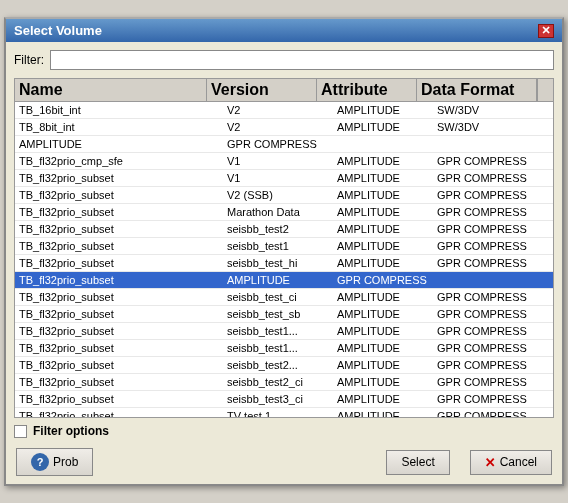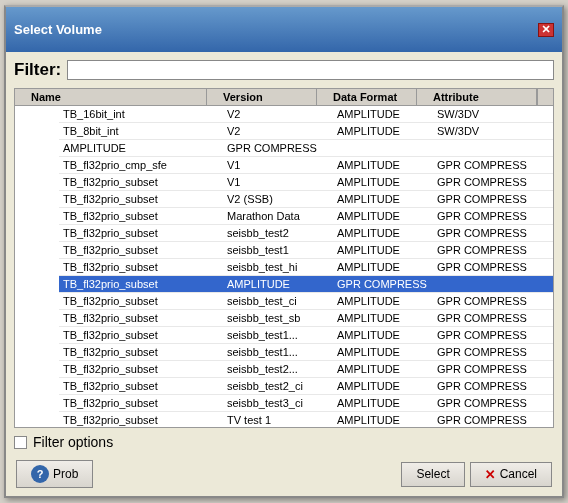--- a/index.html
+++ b/index.html
@@ -18,21 +18,21 @@
       background: #ece9d8;
       border: 2px solid #888;
       border-top: 2px solid #aaa;
       box-shadow: 2px 2px 6px rgba(0,0,0,0.4);
     }
     .title-bar {
       background: linear-gradient(to bottom, #6699cc, #3366aa);
       color: white;
       font-size: 13px;
       font-weight: bold;
-      padding: 15px 8px;
+      padding: 4px 8px;
       display: flex;
       justify-content: space-between;
       align-items: center;
       user-select: none;
     }
     .title-bar-close {
       width: 16px;
       height: 14px;
       background: #cc3333;
       border: 1px solid #881111;
@@ -47,23 +47,22 @@
     .window-body {
       padding: 8px;
     }
     .filter-row {
       display: flex;
       align-items: center;
       margin-bottom: 8px;
       gap: 6px;
     }
     .filter-label {
-      font-size: 17px;
+      font-size: 12px;
       white-space: nowrap;
-      font-weight: bold;
     }
     .filter-input {
       flex: 1;
       height: 20px;
       border: 1px solid #888;
       background: white;
       padding: 2px 4px;
       font-size: 12px;
     }
     .table-container {
@@ -75,31 +74,30 @@
       flex-direction: column;
     }
     .table-header {
       display: grid;
       grid-template-columns: 1fr 110px 100px 120px 16px;
       background: #d4d0c8;
       border-bottom: 1px solid #999;
       flex-shrink: 0;
     }
     .table-header-cell {
-      padding: 2px 16px;
-      font-size: 11px;
+      padding: 2px 4px;
+      font-size: 16px;
       font-weight: bold;
       border-right: 1px solid #999;
       white-space: nowrap;
       overflow: hidden;
     }
     .table-body {
       overflow-y: scroll;
       flex: 1;
-      padding-left: 44px;
     }
     .table-row {
       display: grid;
       grid-template-columns: 1fr 110px 100px 120px;
       border-bottom: 1px solid #e8e8e8;
     }
     .table-row.selected {
       background: #3366cc;
       color: white;
     }
@@ -118,21 +116,22 @@
     }
     .checkbox {
       width: 13px;
       height: 13px;
       border: 1px solid #888;
       background: white;
       display: inline-block;
       flex-shrink: 0;
     }
     .filter-options-label {
-      font-size: 14px;
+      font-size: 12px;
+      font-weight: bold;
     }
     .bottom-buttons {
       display: flex;
       justify-content: space-between;
       align-items: center;
       margin-top: 10px;
       padding: 0 2px;
     }
     .btn {
       padding: 4px 14px;
@@ -163,21 +162,21 @@
       align-items: center;
       justify-content: center;
     }
     .cancel-icon {
       color: #cc0000;
       font-size: 13px;
       font-weight: bold;
     }
     .right-buttons {
       display: flex;
-      gap: 5px;
+      gap: 20px;
     }
     .scrollbar-placeholder {
       width: 16px;
       background: #d4d0c8;
       border-left: 1px solid #999;
     }
   </style>
 </head>
 <body>
 
@@ -188,22 +187,22 @@
   </div>
   <div class="window-body">
     <div class="filter-row">
       <label class="filter-label">Filter:</label>
       <input class="filter-input" type="text" style="">
     </div>
     <div class="table-container">
       <div class="table-header">
         <div class="table-header-cell">Name</div>
         <div class="table-header-cell">Version</div>
+        <div class="table-header-cell">Attribute</div>
         <div class="table-header-cell">Data Format</div>
-        <div class="table-header-cell">Attribute</div>
         <div class="scrollbar-placeholder"></div>
       </div>
       <div class="table-body" id="table-body">
       <div class="table-row">
             <div class="table-cell">TB_16bit_int</div>
             <div class="table-cell">V2</div>
             <div class="table-cell">AMPLITUDE</div>
             <div class="table-cell">SW/3DV</div>
           </div>
           <div class="table-row">

